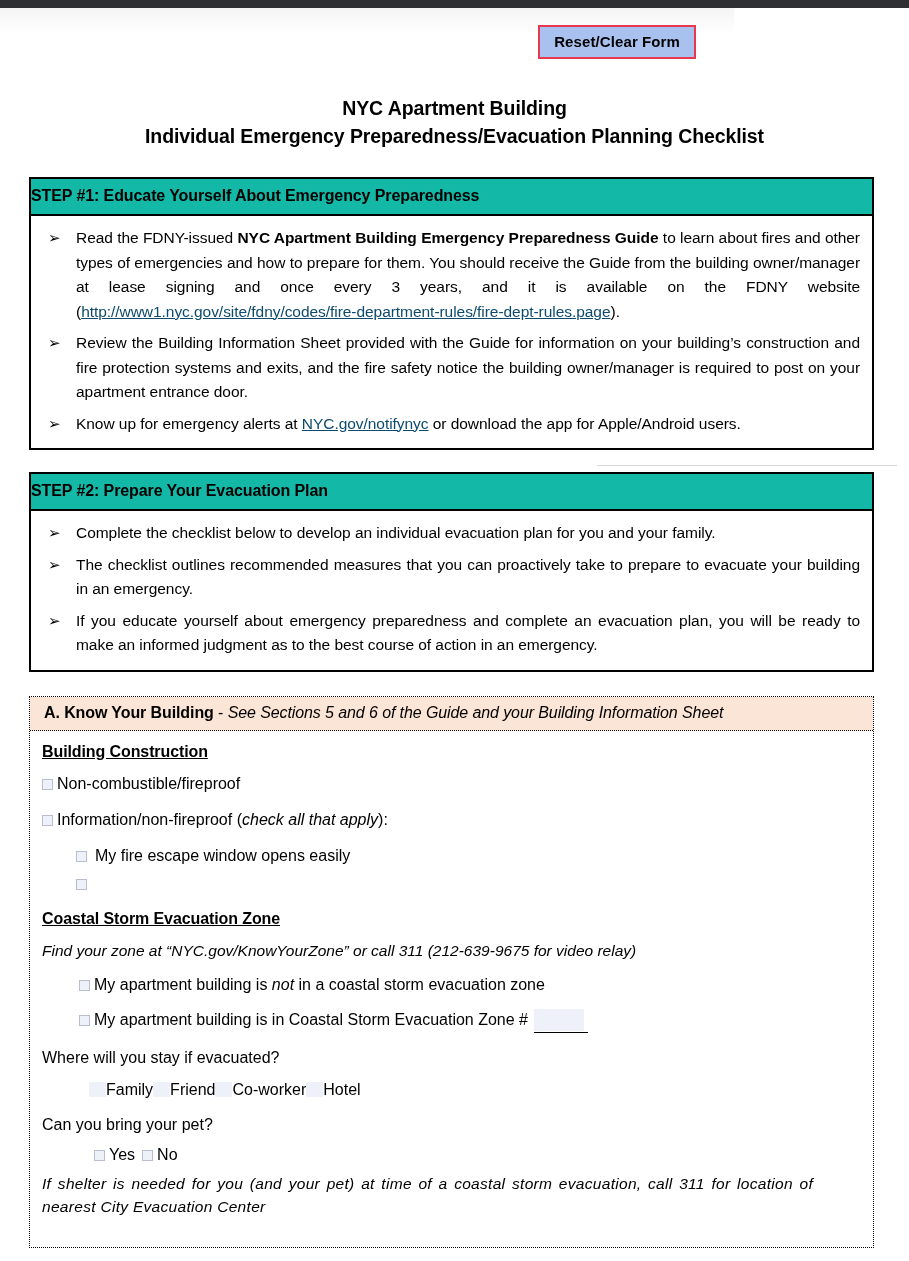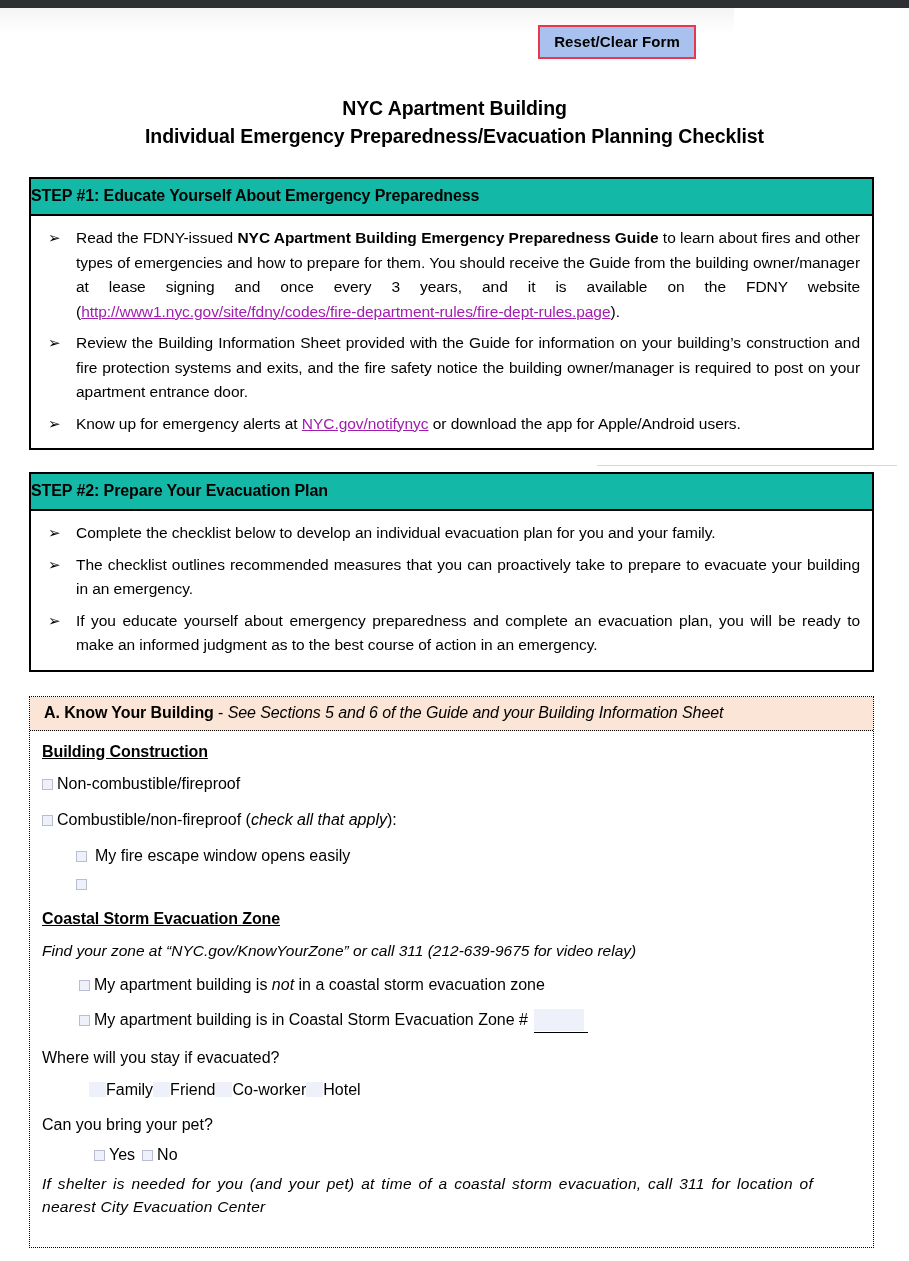--- a/index.html
+++ b/index.html
@@ -106,21 +106,21 @@
   .bullet-text {
     flex: 1 1 auto;
     font-size: 15.5px;
     line-height: 24.5px;
     text-align: justify;
     letter-spacing: -0.05px;
   }
   .bullet-text.nojust { text-align: left; }
   .bullet-text b { font-weight: bold; }
   .link {
-    color: #a21caf;
+    color: #0c4a6e;
     text-decoration: underline;
     cursor: pointer;
   }
 
   
   .sec-box {
     position: absolute;
     left: 29px;
     width: 845px;
     border: 1.5px dotted #000000;
@@ -321,21 +321,21 @@
 
       <div class="sub-head">Building Construction</div>
 
       <div class="cb-row">
         <span class="checkbox"></span>
         <span class="cb-label">Non-combustible/fireproof</span>
       </div>
 
       <div class="cb-row">
         <span class="checkbox"></span>
-        <span class="cb-label"><span>Combustible/non-fireproof  (</span><i>check all that apply</i><span>):</span></span>
+        <span class="cb-label"><span>Information/non-fireproof  (</span><i>check all that apply</i><span>):</span></span>
       </div>
 
       <div class="cb-row indent">
         <span class="checkbox"></span>
         <span class="cb-label" style="margin-left:4px;">My fire escape window opens easily</span>
       </div>
 
       <div class="cb-row indent">
         <span class="checkbox"></span>
       </div>

